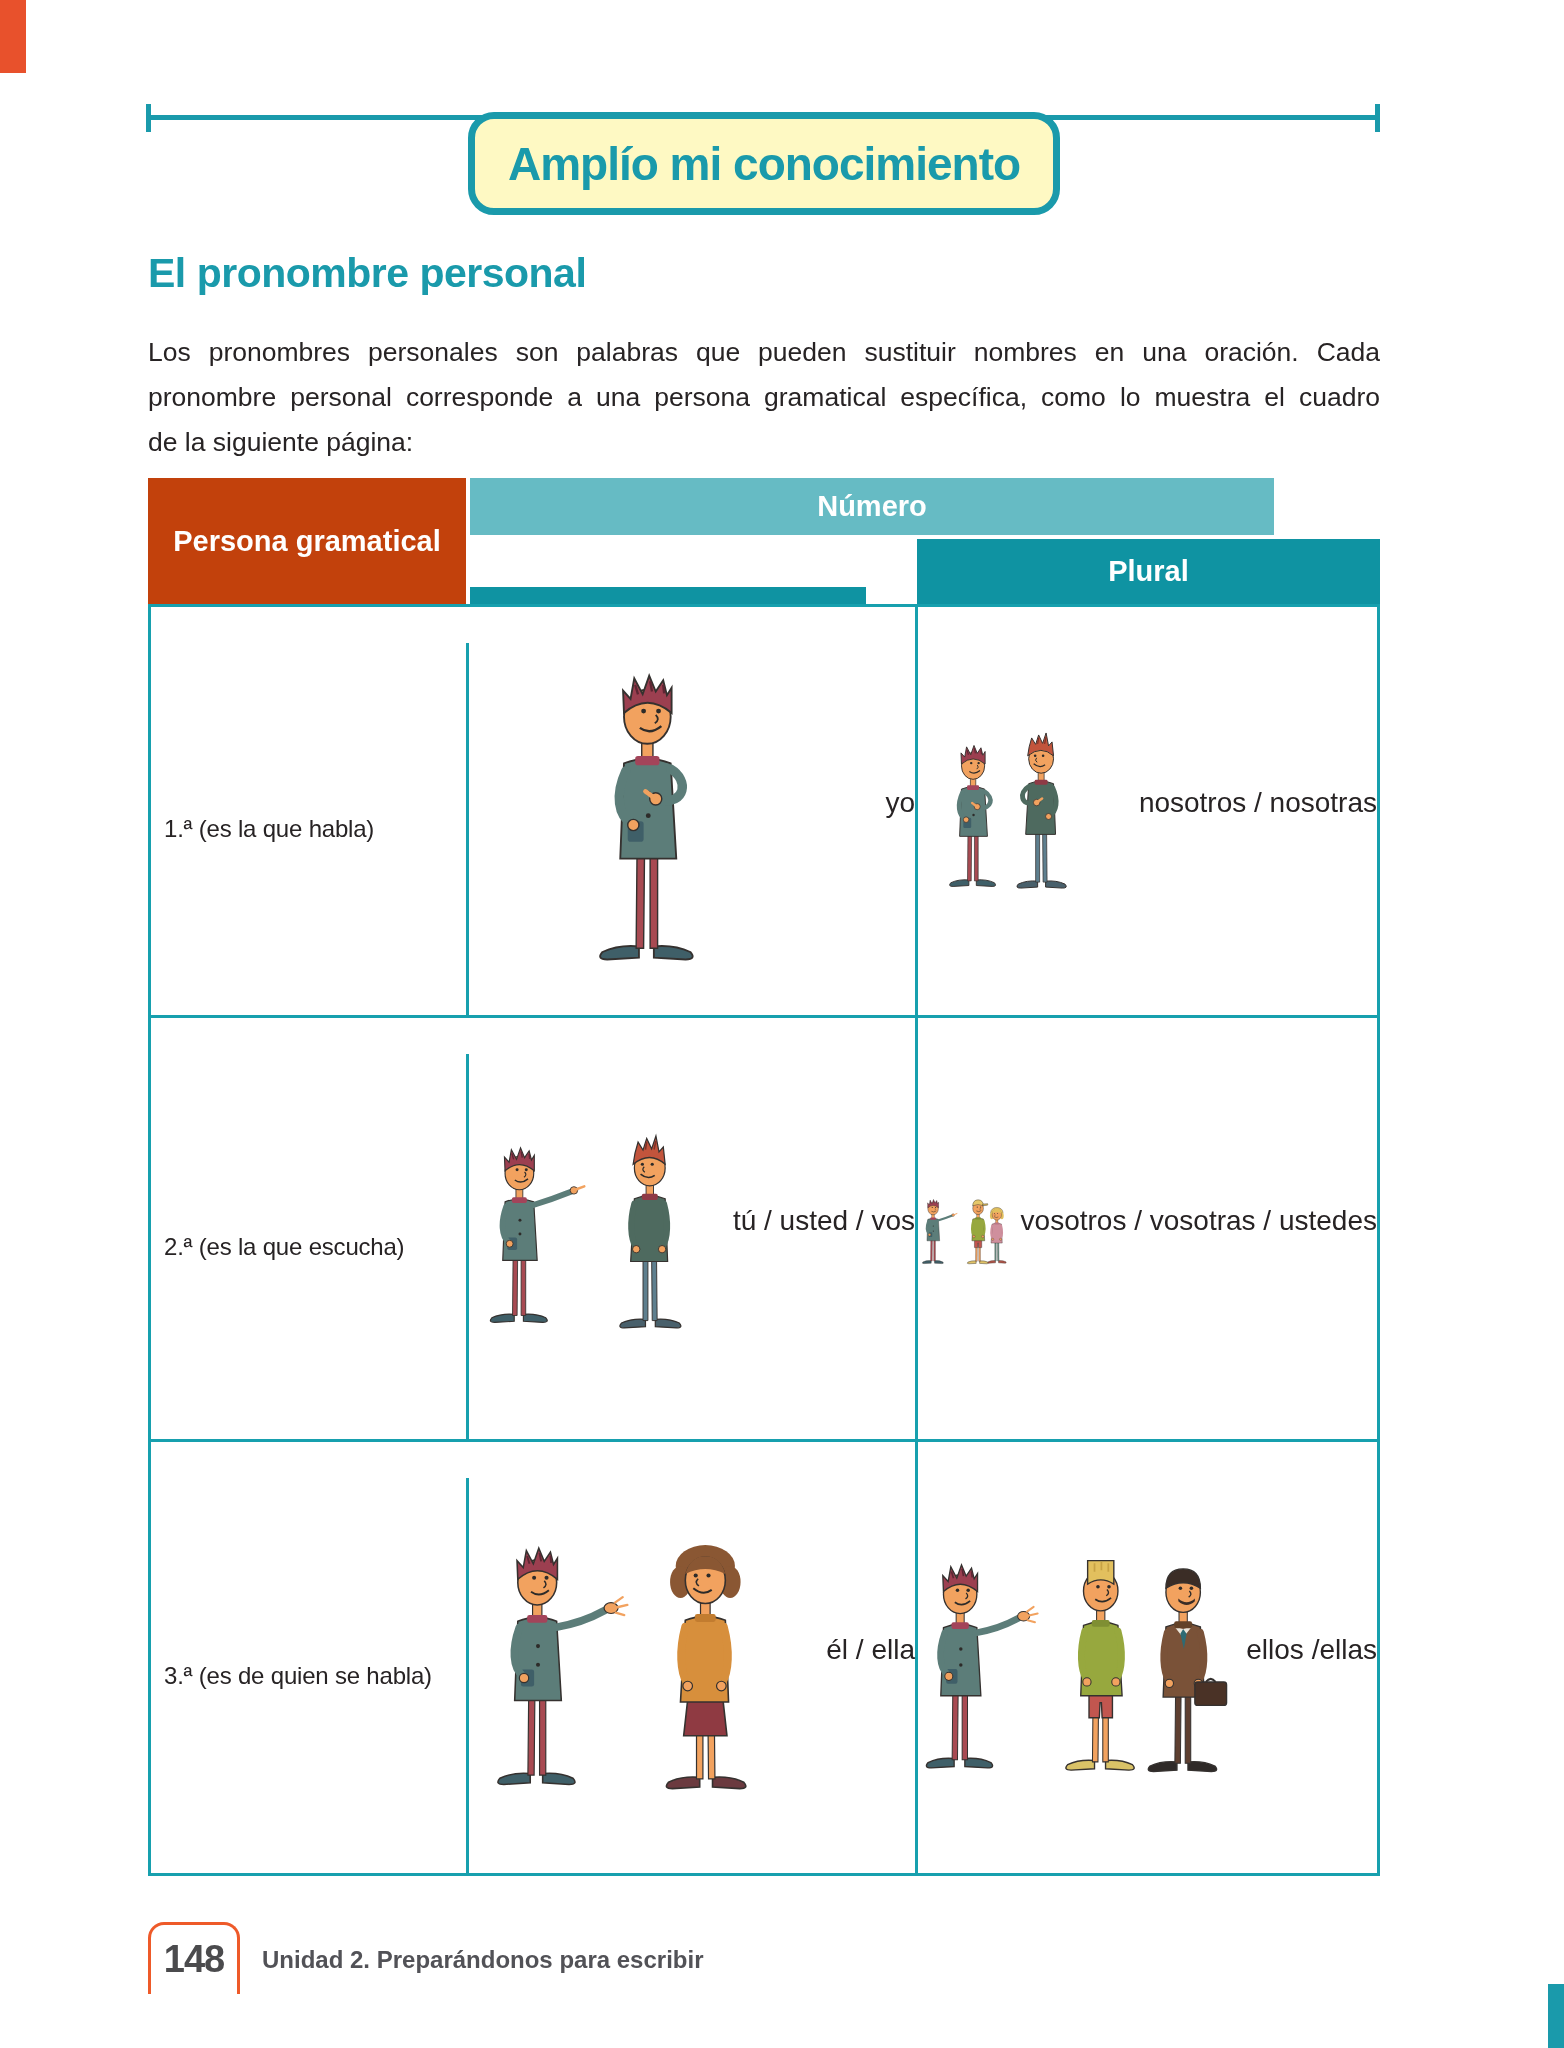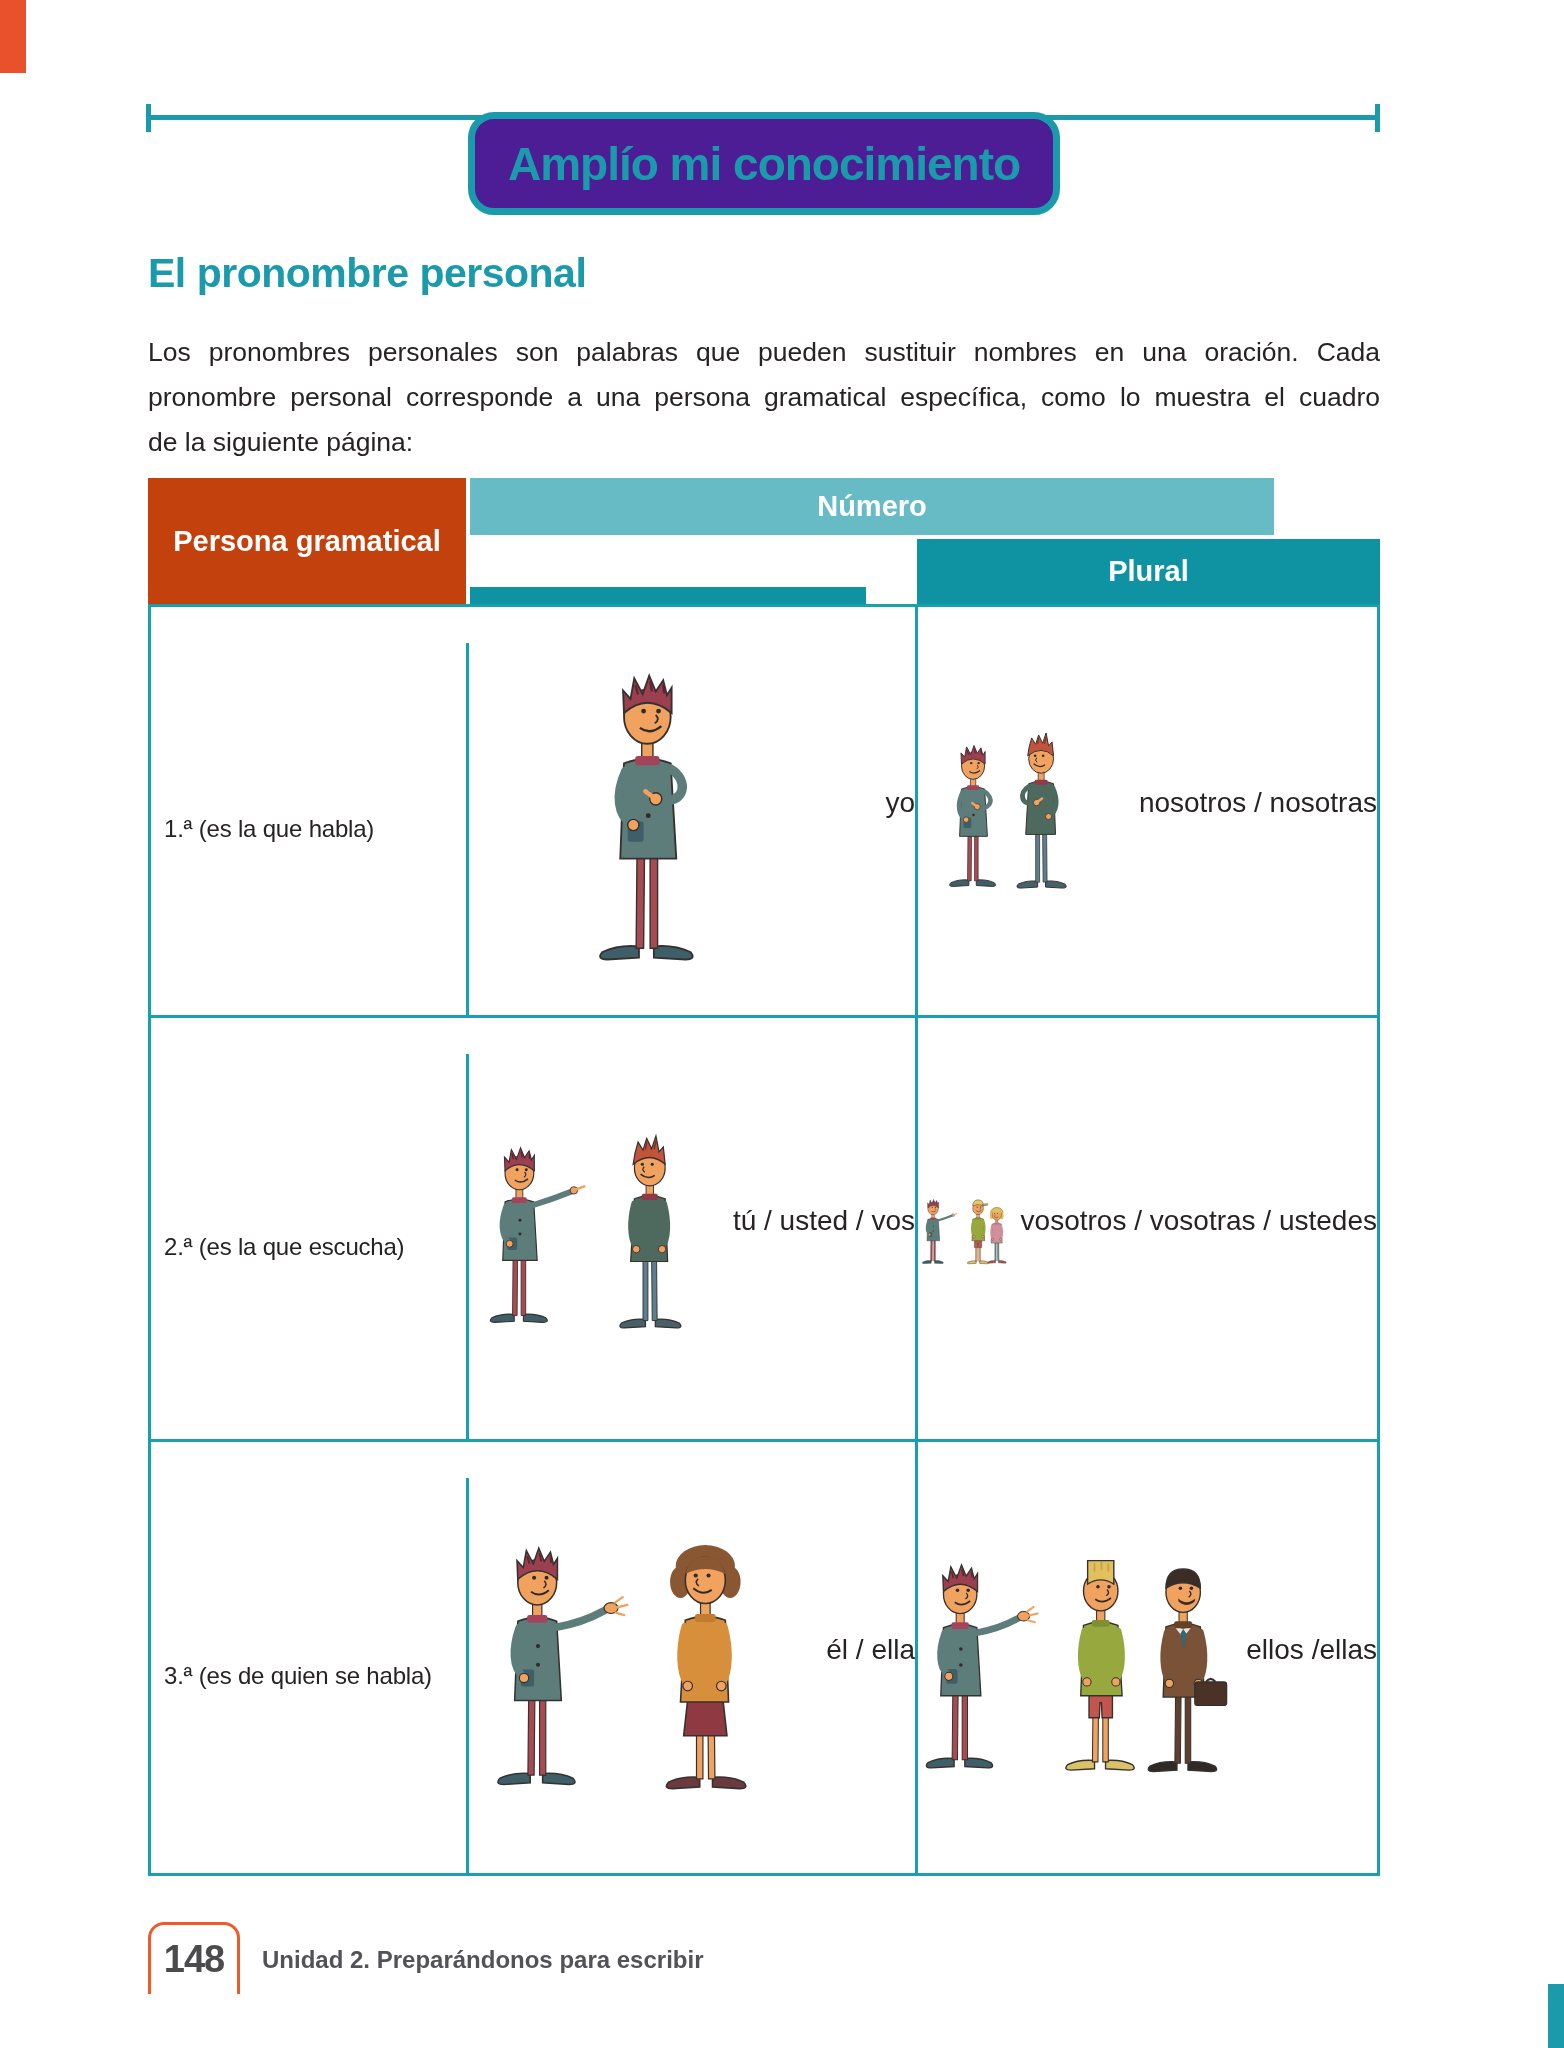--- a/index.html
+++ b/index.html
@@ -8,21 +8,21 @@
   .abs { position:absolute; }
 
   
   .tab-left  { left:0; top:0; width:26px; height:73px; background:#e8512c; }
   .tab-right { left:1548px; top:1984px; width:16px; height:64px; background:#1a9aab; }
 
   
   .rule      { left:148px; top:115px; width:1232px; height:5px; background:#1a9aab; }
   .rule-cap-l{ left:146px; top:104px; width:5px; height:28px; background:#1a9aab; }
   .rule-cap-r{ left:1375px; top:104px; width:5px; height:28px; background:#1a9aab; }
-  .banner    { left:468px; top:112px; width:592px; height:103px; background:#4c1d95;
+  .banner    { left:468px; top:112px; width:592px; height:103px; background:#fef9c3;
                border:7px solid #1a9aab; border-radius:26px; display:flex; align-items:center; justify-content:center; }
   .banner span { color:#1a9aab; font-size:46px; font-weight:700; letter-spacing:-1px; }
 
   .heading   { left:148px; top:250px; font-size:41px; font-weight:700; color:#1a9aab; letter-spacing:-0.5px; }
 
   .para      { left:148px; top:330px; width:1232px; font-size:26.5px; line-height:45px; color:#272324; }
   .para .just{ text-align:justify; text-align-last:justify; }
 
   
   .thead { left:148px; top:478px; width:1232px; height:126px; background:#fff; }

